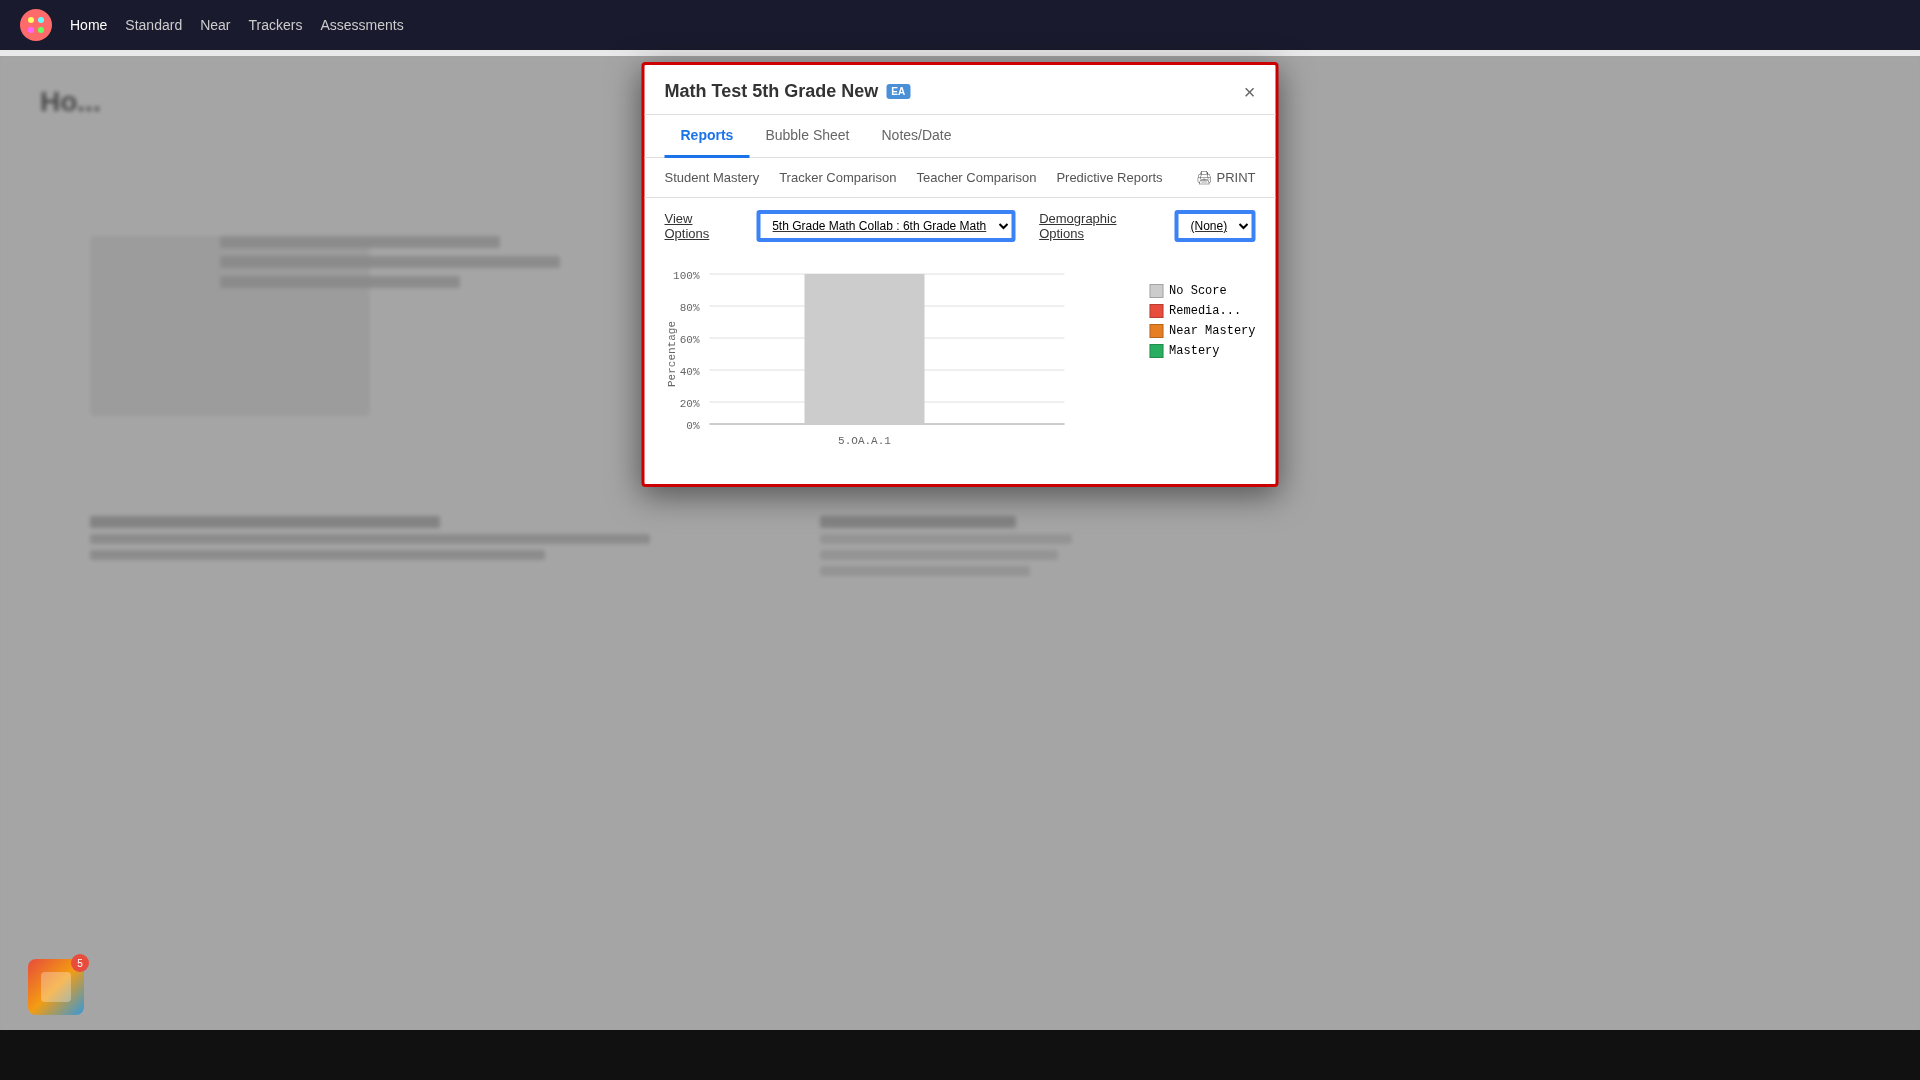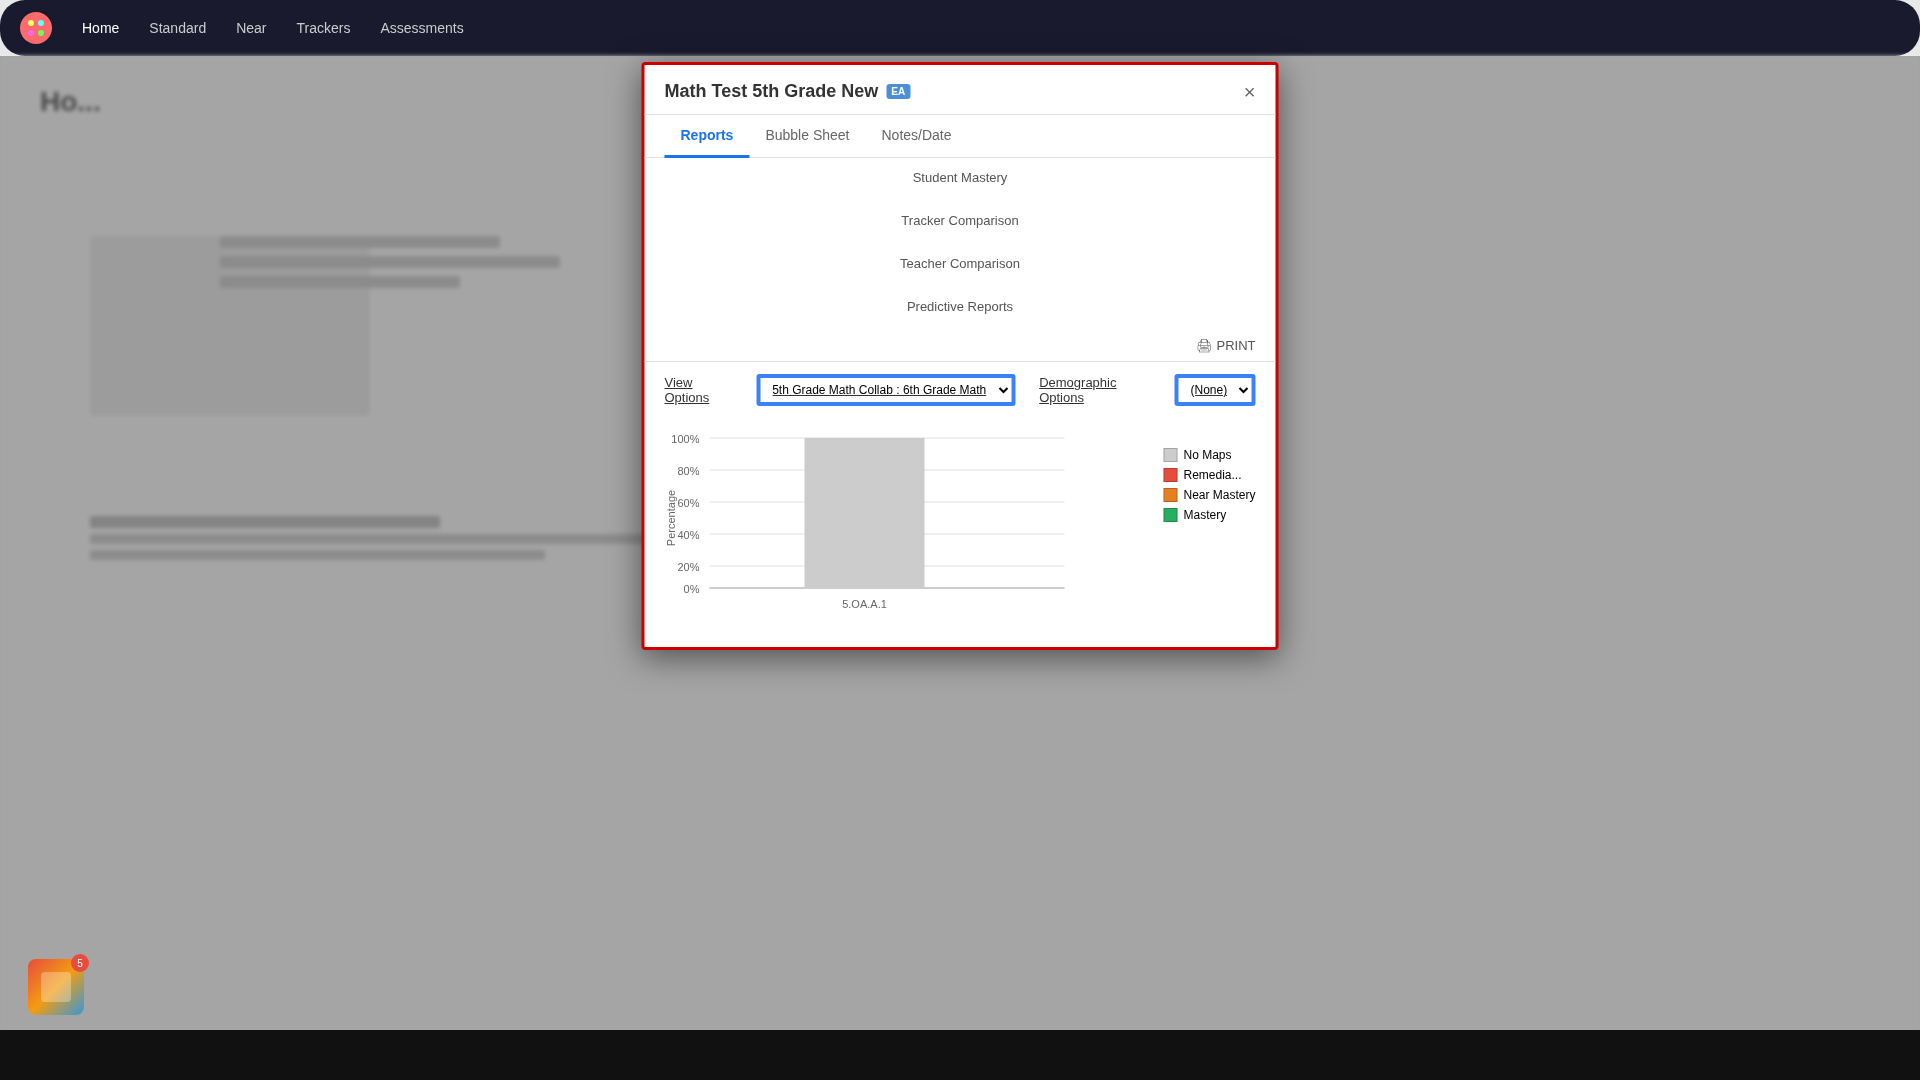--- a/index.html
+++ b/index.html
@@ -16,27 +16,26 @@
     .bg-page {
       position: absolute;
       top: 0; left: 0; right: 0; bottom: 0;
       background: #e8e8e8;
     }
 
     
     .top-nav {
       position: absolute;
       top: 0; left: 0; right: 0;
-      height: 56px;
+      height: 50px;
       background: #1a1a2e;
       display: flex;
       align-items: center;
       padding: 0 20px;
-      gap: 30px;
-      border-radius: 25px;
+      gap: 18px;
     }
     .nav-logo {
       width: 32px;
       height: 32px;
       background: #ff6b6b;
       border-radius: 50%;
       display: flex;
       align-items: center;
       justify-content: center;
       color: white;
@@ -154,21 +153,20 @@
       font-weight: 600;
     }
 
     
     .sub-tabs {
       display: flex;
       align-items: center;
       padding: 8px 20px;
       border-bottom: 1px solid #e0e0e0;
       gap: 20px;
-      flex-direction: column;
     }
     .sub-tab {
       font-size: 13px;
       color: #555;
       cursor: pointer;
       padding: 4px 0;
     }
 
     .print-btn {
       margin-left: auto;
@@ -210,20 +208,21 @@
       font-size: 14px;
       font-weight: bold;
       color: #333;
       margin-bottom: 10px;
     }
 
     .chart-wrapper {
       display: flex;
       align-items: flex-start;
       gap: 12px;
+      font-family: Liberation Mono, monospace;
     }
 
     .chart-area {
       flex: 1;
       position: relative;
     }
 
     
     .legend {
       display: flex;
@@ -392,21 +391,21 @@
 
           <rect x="140" y="10" width="120" height="150" fill="#cccccc"></rect>
 
           <text x="200" y="180" font-size="11" fill="#666" text-anchor="middle">5.OA.A.1</text>
         </svg>
       </div>
 
       <div class="legend">
         <div class="legend-item">
           <div class="legend-color" style="background:#cccccc;"></div>
-          <span>No Maps</span>
+          <span>No Score</span>
         </div>
         <div class="legend-item">
           <div class="legend-color" style="background:#e74c3c;"></div>
           <span>Remedia...</span>
         </div>
         <div class="legend-item">
           <div class="legend-color" style="background:#e67e22;"></div>
           <span>Near Mastery</span>
         </div>
         <div class="legend-item">

